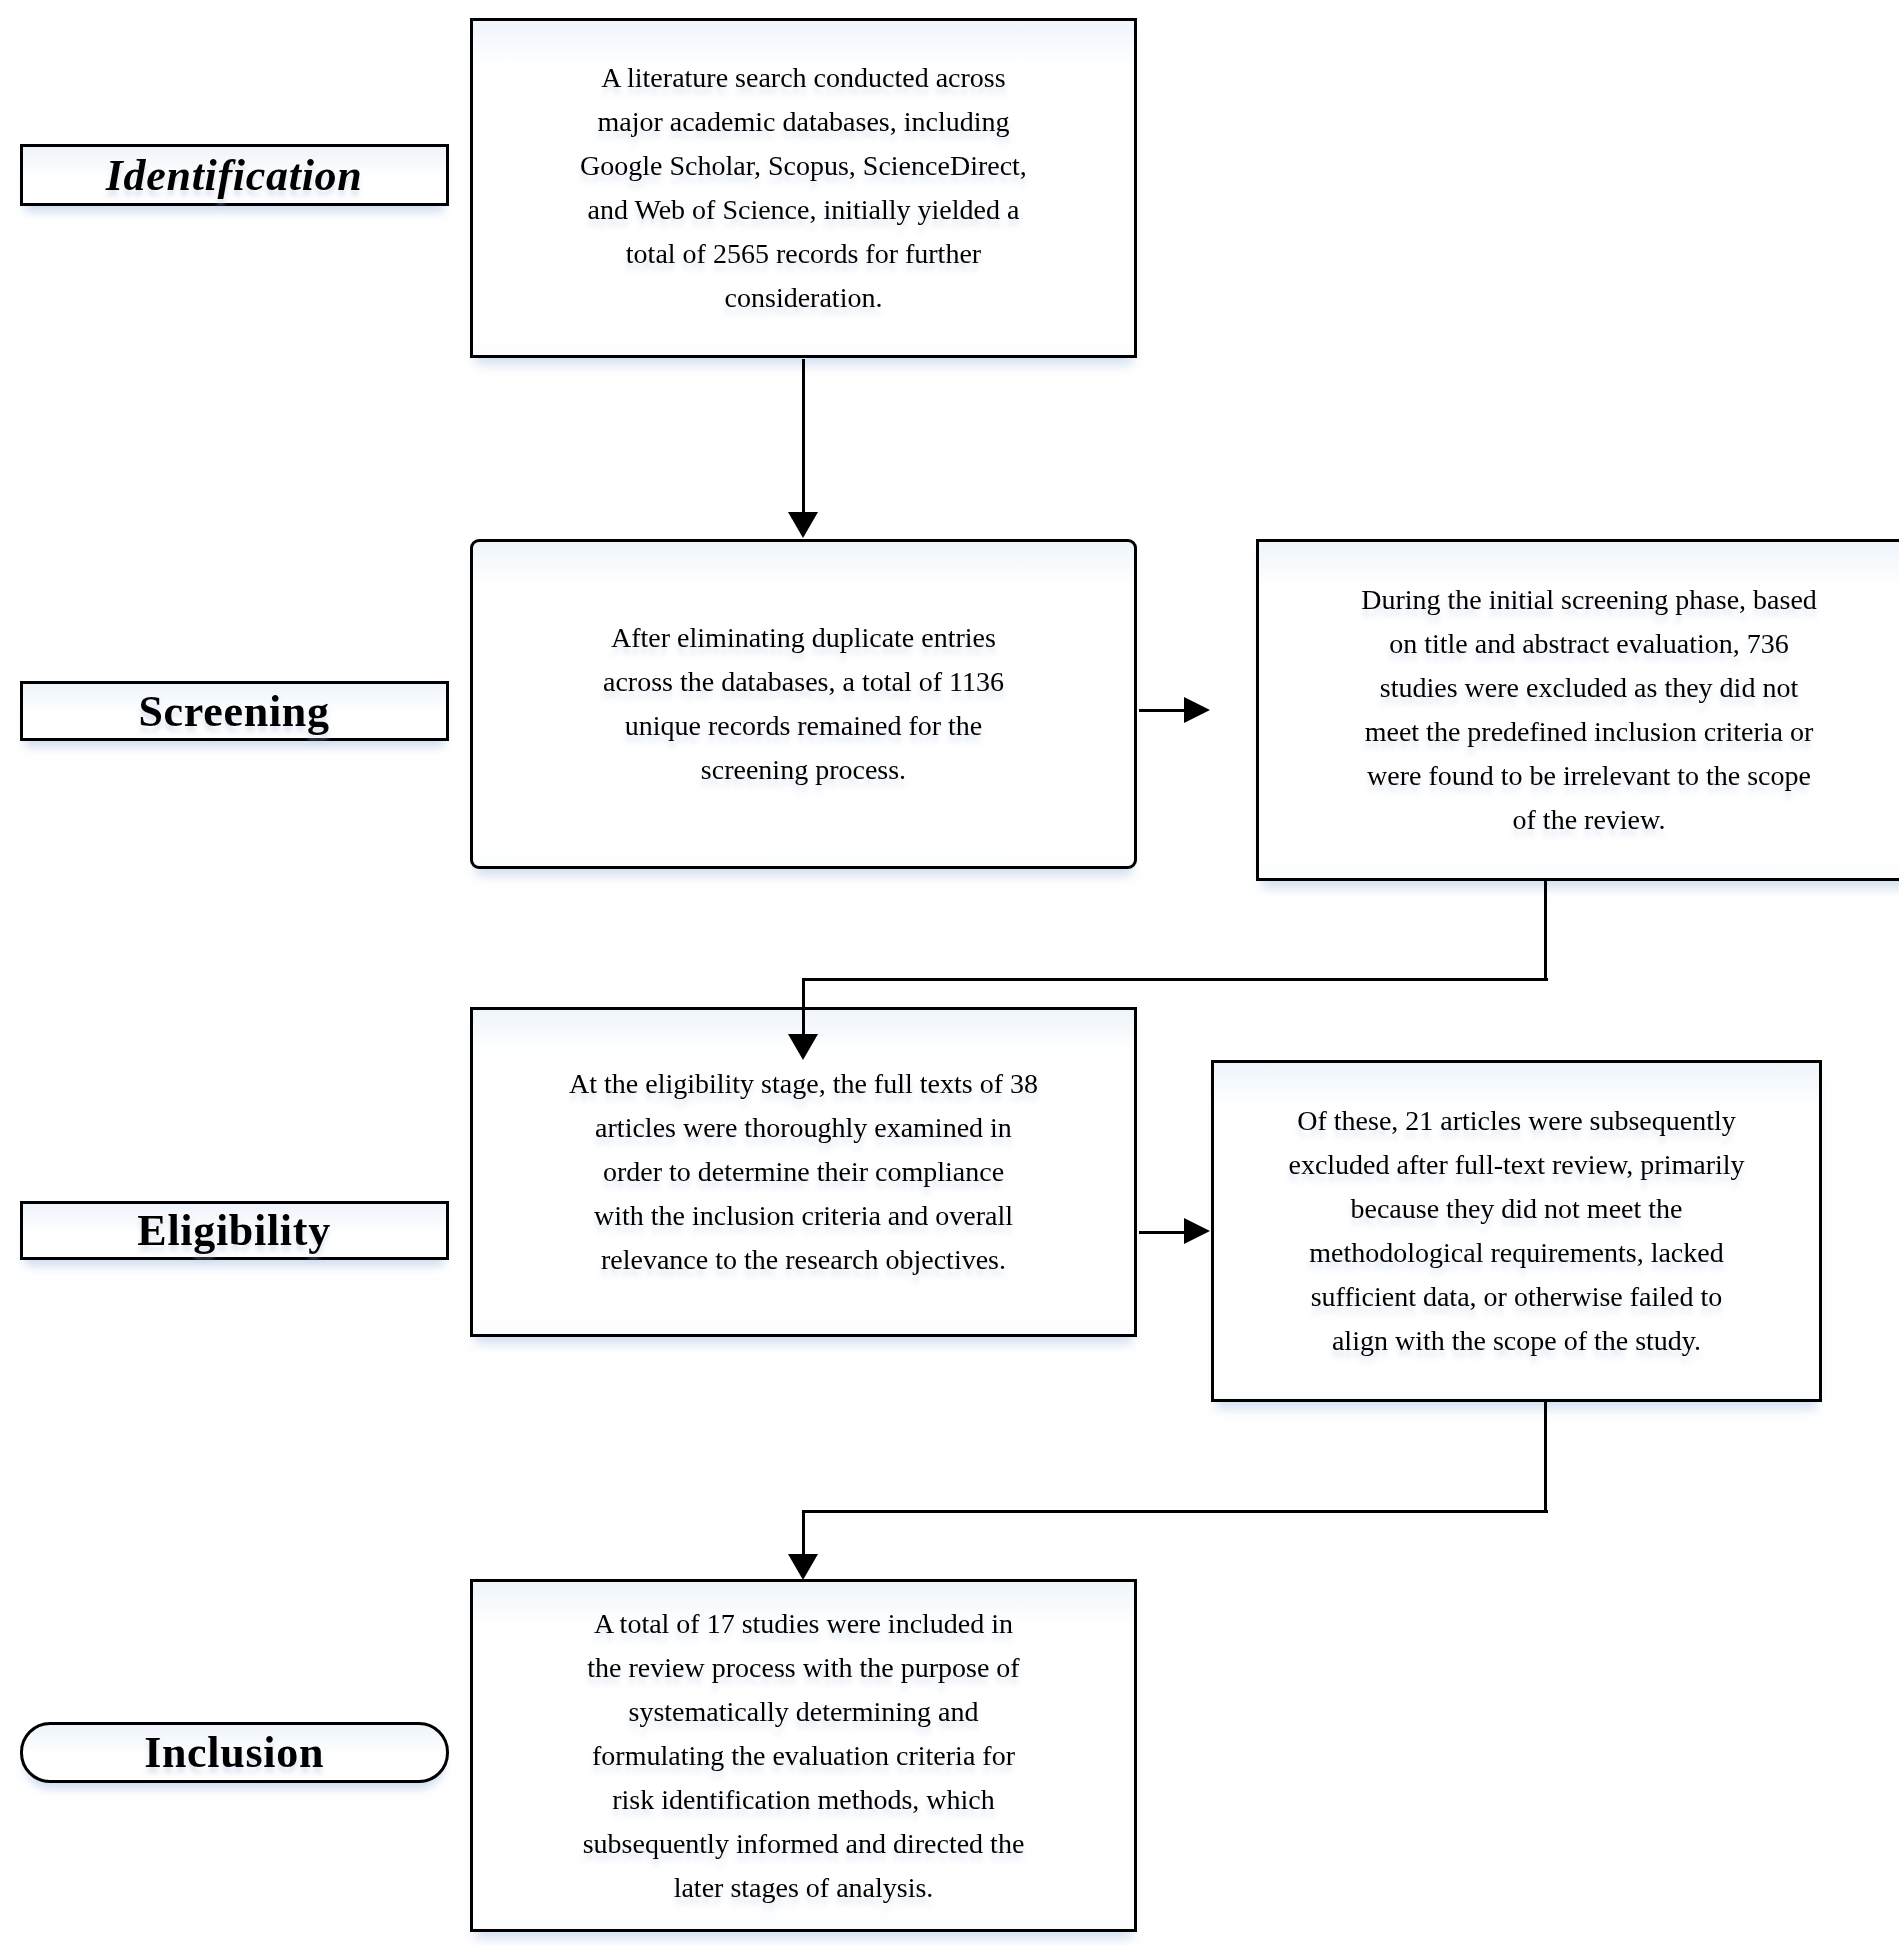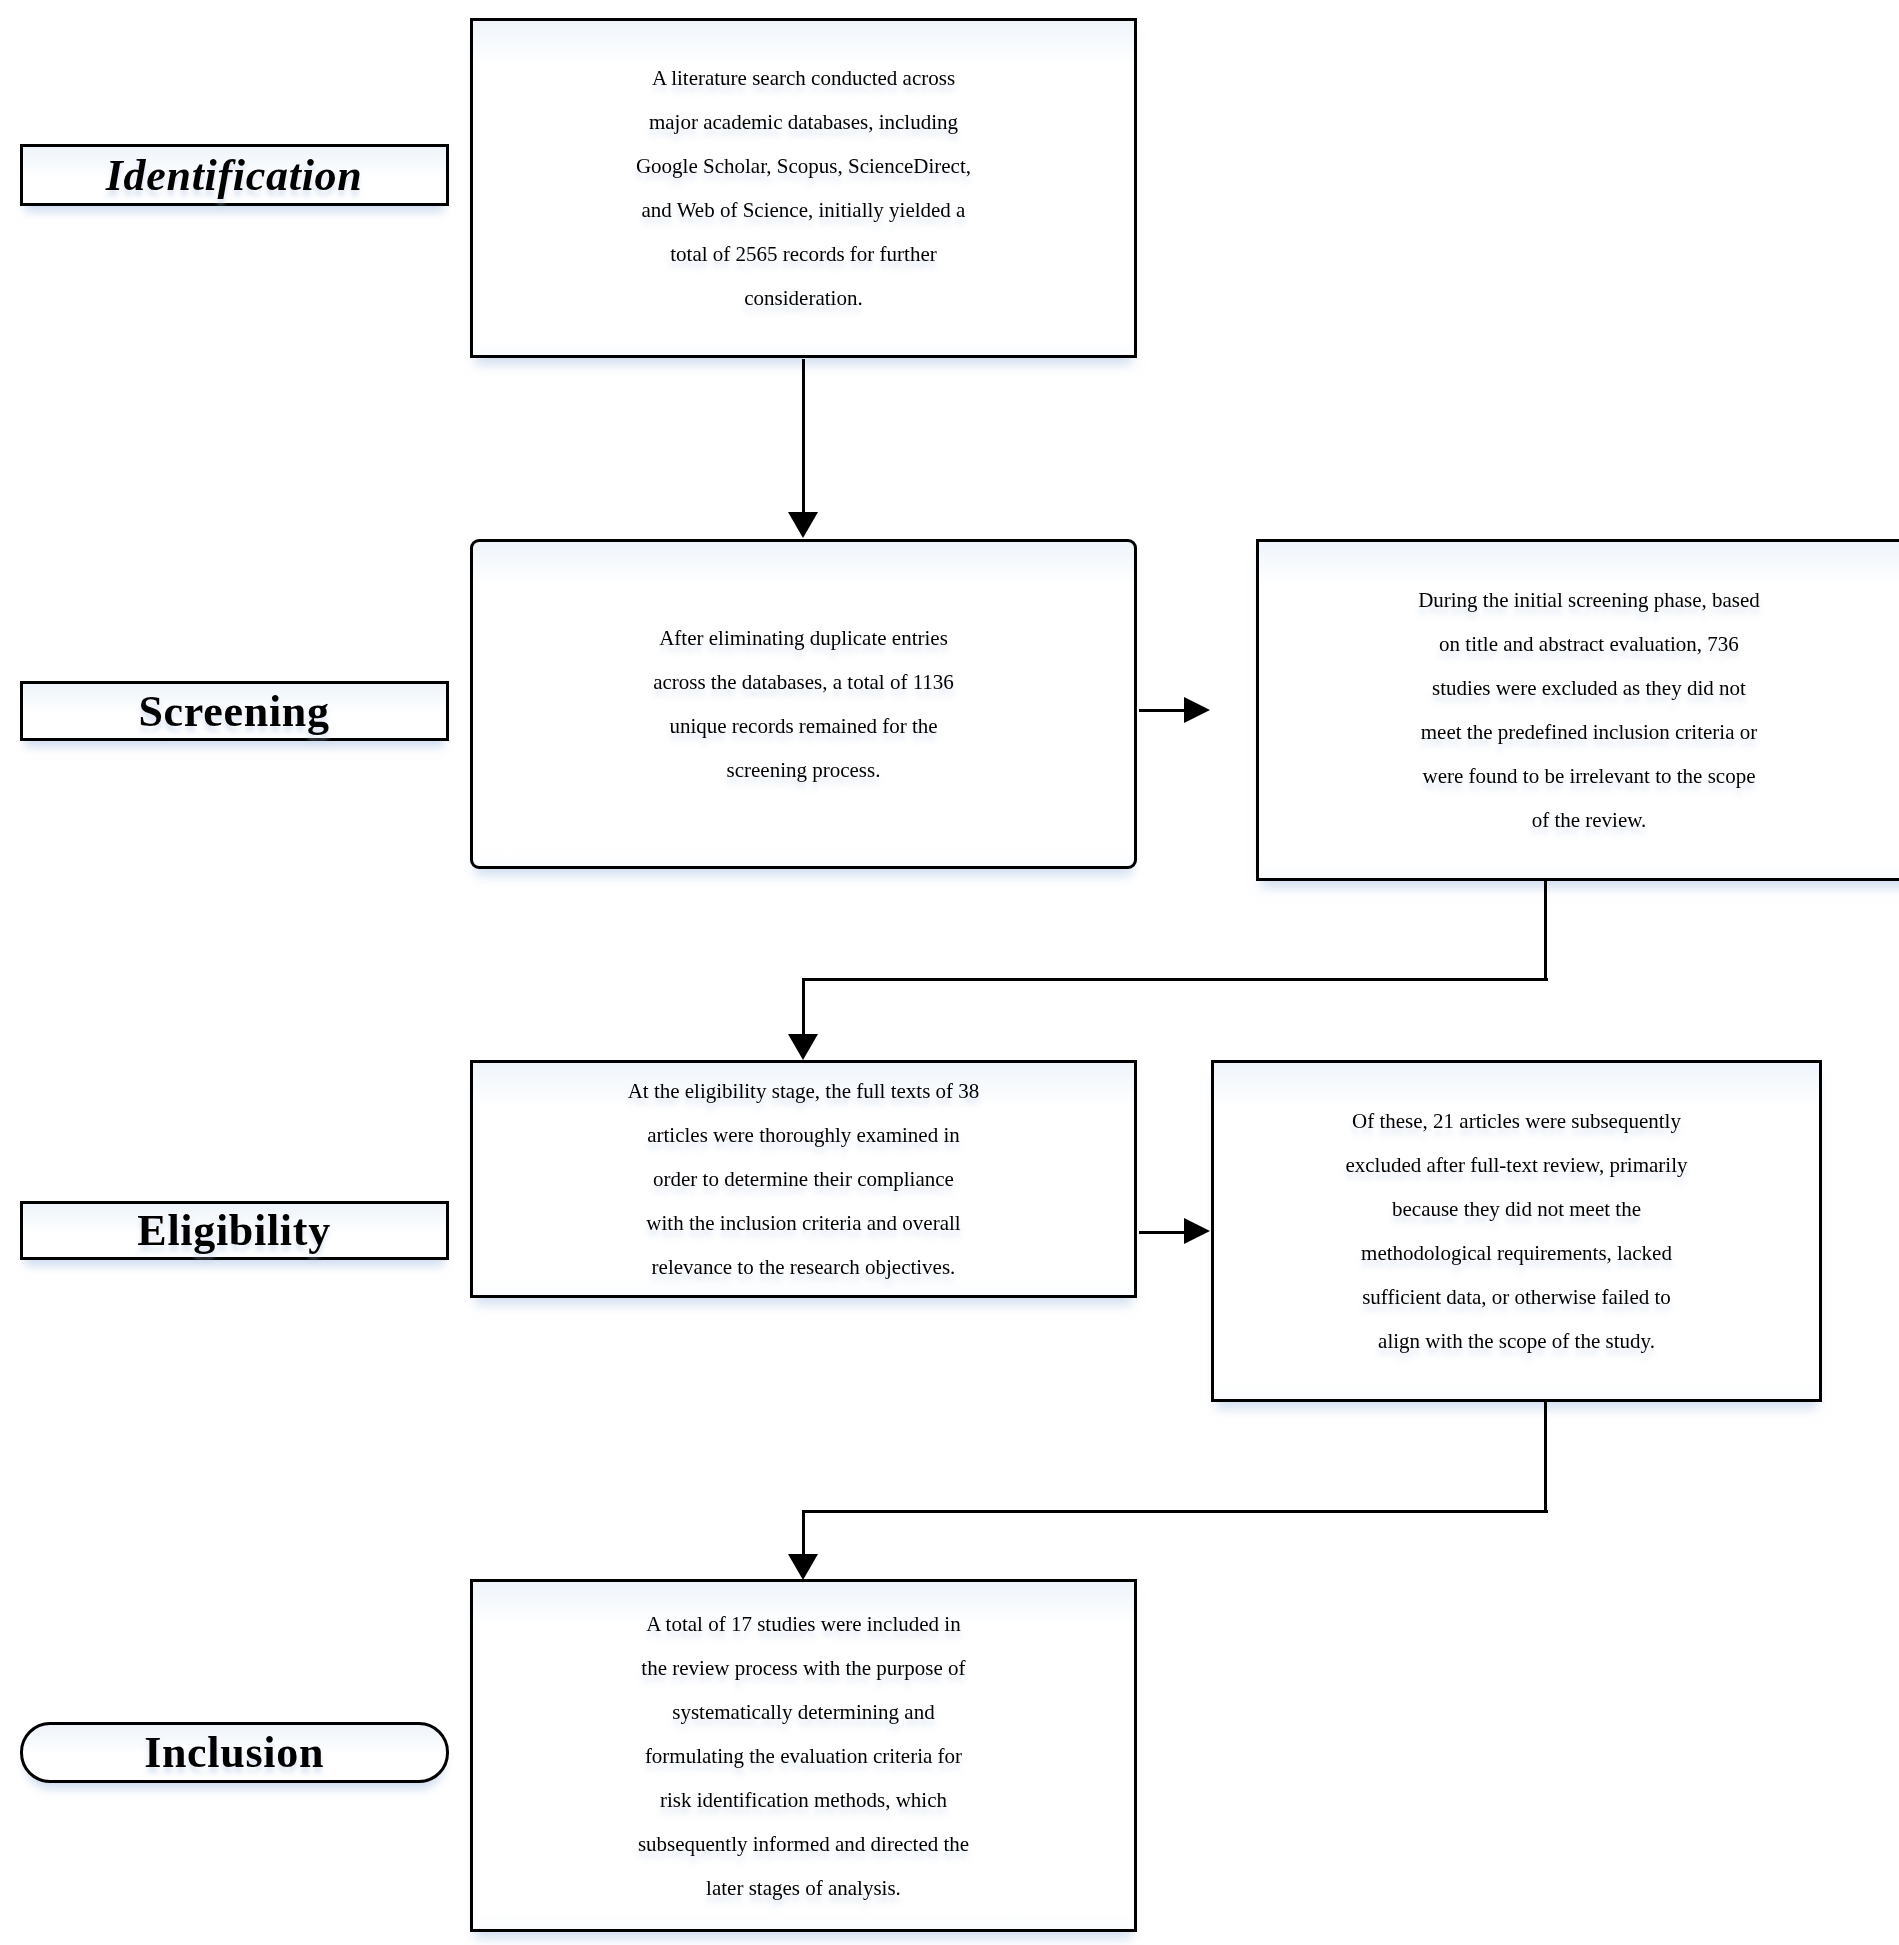--- a/index.html
+++ b/index.html
@@ -41,21 +41,21 @@
     align-items: center;
     justify-content: center;
     text-align: center;
     background: linear-gradient(180deg, #eff5fb 0%, #ffffff 44px, #ffffff calc(100% - 17px), #fafcfe 100%);
     box-shadow: 0 11.8px 10.5px -5.2px rgba(176, 198, 230, 0.55);
   }
   .box-text {
     margin: 0;
     padding: 0 9.2px;
     white-space: pre-line;
-    font-size: 21px;
+    font-size: 28px;
     line-height: 44px;
     text-shadow: 0 6.5px 5.2px rgba(186, 203, 230, 0.5);
   }
 
   
   .line { position: absolute; background: #000000; }
   .arrow-down {
     position: absolute; width: 0; height: 0;
     border-left: 15px solid transparent;
     border-right: 15px solid transparent;
@@ -98,21 +98,21 @@
 consideration.</p>
   </div>
 
   <div class="flow-box" style="left:470px;top:539px;width:667px;height:330px;border-radius:9px;">
     <p class="box-text">After eliminating duplicate entries
 across the databases, a total of 1136
 unique records remained for the
 screening process.</p>
   </div>
 
-  <div class="flow-box" style="left:470px;top:1060px;width:667px;height:238px;">
+  <div class="flow-box" style="left:470px;top:1007px;width:667px;height:330px;">
     <p class="box-text">At the eligibility stage, the full texts of 38
 articles were thoroughly examined in
 order to determine their compliance
 with the inclusion criteria and overall
 relevance to the research objectives.</p>
   </div>
 
   <div class="flow-box" style="left:470px;top:1579px;width:667px;height:353px;">
     <p class="box-text">A total of 17 studies were included in
 the review process with the purpose of

